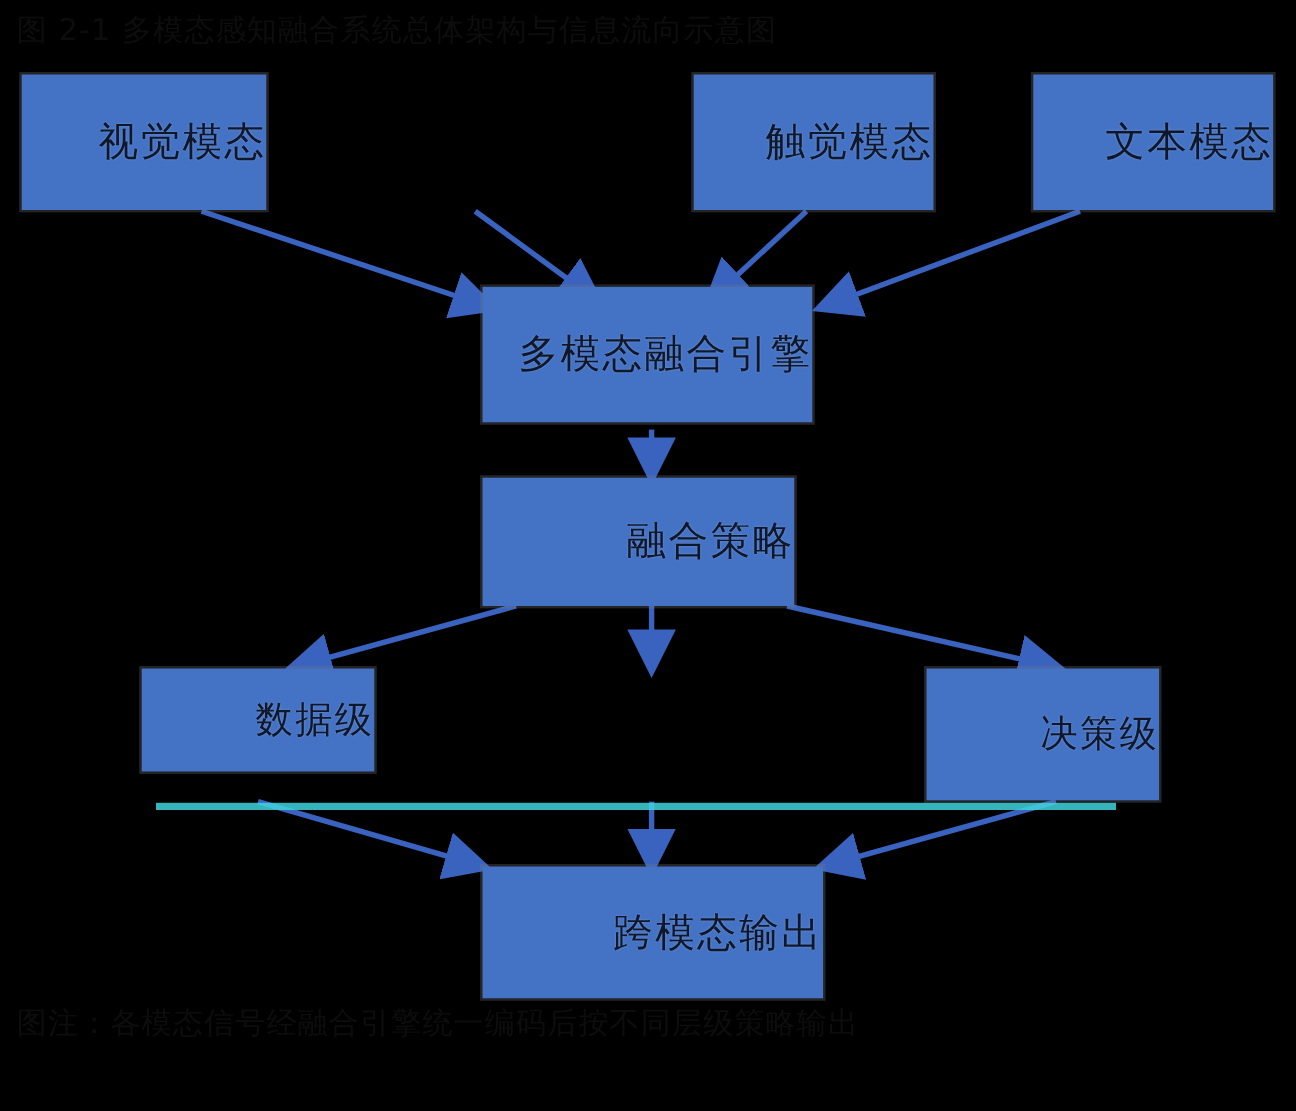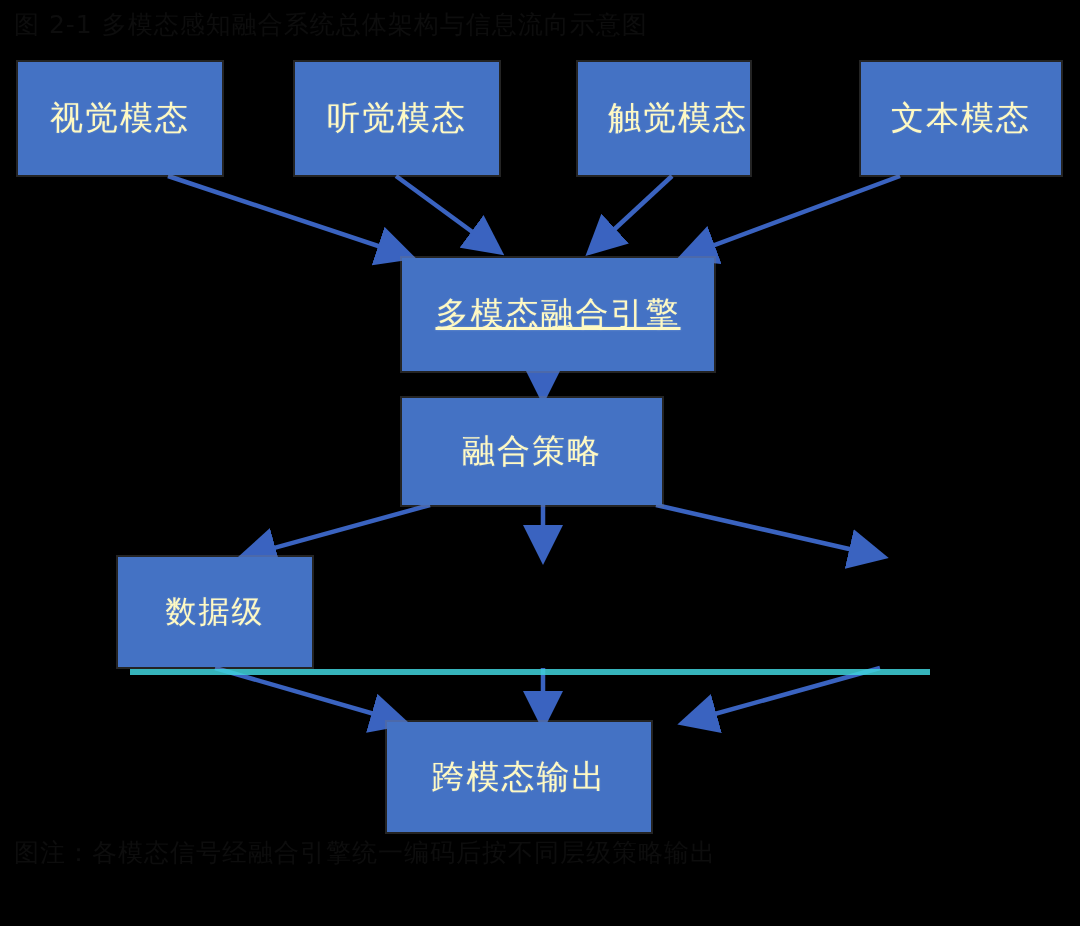--- a/index.html
+++ b/index.html
@@ -28,22 +28,22 @@
   #caption-top   { left: 14px; top: 10px; }
   #caption-bottom{ left: 14px; top: 838px; }
 
   
   .node {
     position: absolute;
     background: #4472c4;
     box-sizing: border-box;
     display: flex;
     align-items: center;
-    justify-content: center;
-    color: #fef9c3;
+    justify-content: flex-end;
+    color: #0f172a;
     font-size: 33px;
     letter-spacing: 2px;
     font-family: "DejaVu Sans", "Liberation Sans", sans-serif;
     text-shadow: 0 0 2px rgba(255,255,255,0.25);
   }
   .node.small { font-size: 31px; }
 
   
   .node::after {
     content: "";
@@ -104,45 +104,45 @@
       <line x1="880" y1="668" x2="686" y2="722"></line>
     </g>
   </svg>
 
   <div id="teal-rule"></div>
 
   <div class="node" style="left:18px; top:62px; width:204px; height:113px;">
     <span>视觉模态</span>
   </div>
 
-  <div class="node" style="left:295px; top:62px; width:204px; height:113px;">
-    <span>听觉模态</span>
-  </div>
 
-  <div class="node" style="left:578px; top:62px; width:172px; height:113px;padding-left:28px;">
+  <div class="node" style="left:578px; top:62px; width:200px; height:113px;padding-left:28px;">
     <span>触觉模态</span>
   </div>
 
   <div class="node" style="left:861px; top:62px; width:200px; height:113px;">
     <span>文本模态</span>
   </div>
 
-  <div class="node" style="left:402px; top:258px; width:312px; height:113px;text-decoration:underline;">
+  <div class="node" style="left:402px; top:239px; width:275px; height:113px;">
     <span>多模态融合引擎</span>
   </div>
 
   <div class="node" style="left:402px; top:398px; width:260px; height:107px;">
     <span>融合策略</span>
   </div>
 
-  <div class="node small" style="left:118px; top:557px; width:194px; height:110px;">
+  <div class="node small" style="left:118px; top:557px; width:194px; height:86px;">
     <span>数据级</span>
   </div>
 
 
+  <div class="node small" style="left:772px; top:557px; width:194px; height:110px;">
+    <span>决策级</span>
+  </div>
 
-  <div class="node" style="left:387px; top:722px; width:264px; height:110px;">
+  <div class="node" style="left:402px; top:722px; width:284px; height:110px;">
     <span>跨模态输出</span>
   </div>
 
   <div class="faint-caption" id="caption-bottom">图注：各模态信号经融合引擎统一编码后按不同层级策略输出</div>
 
 </div>
 
 </body></html>

